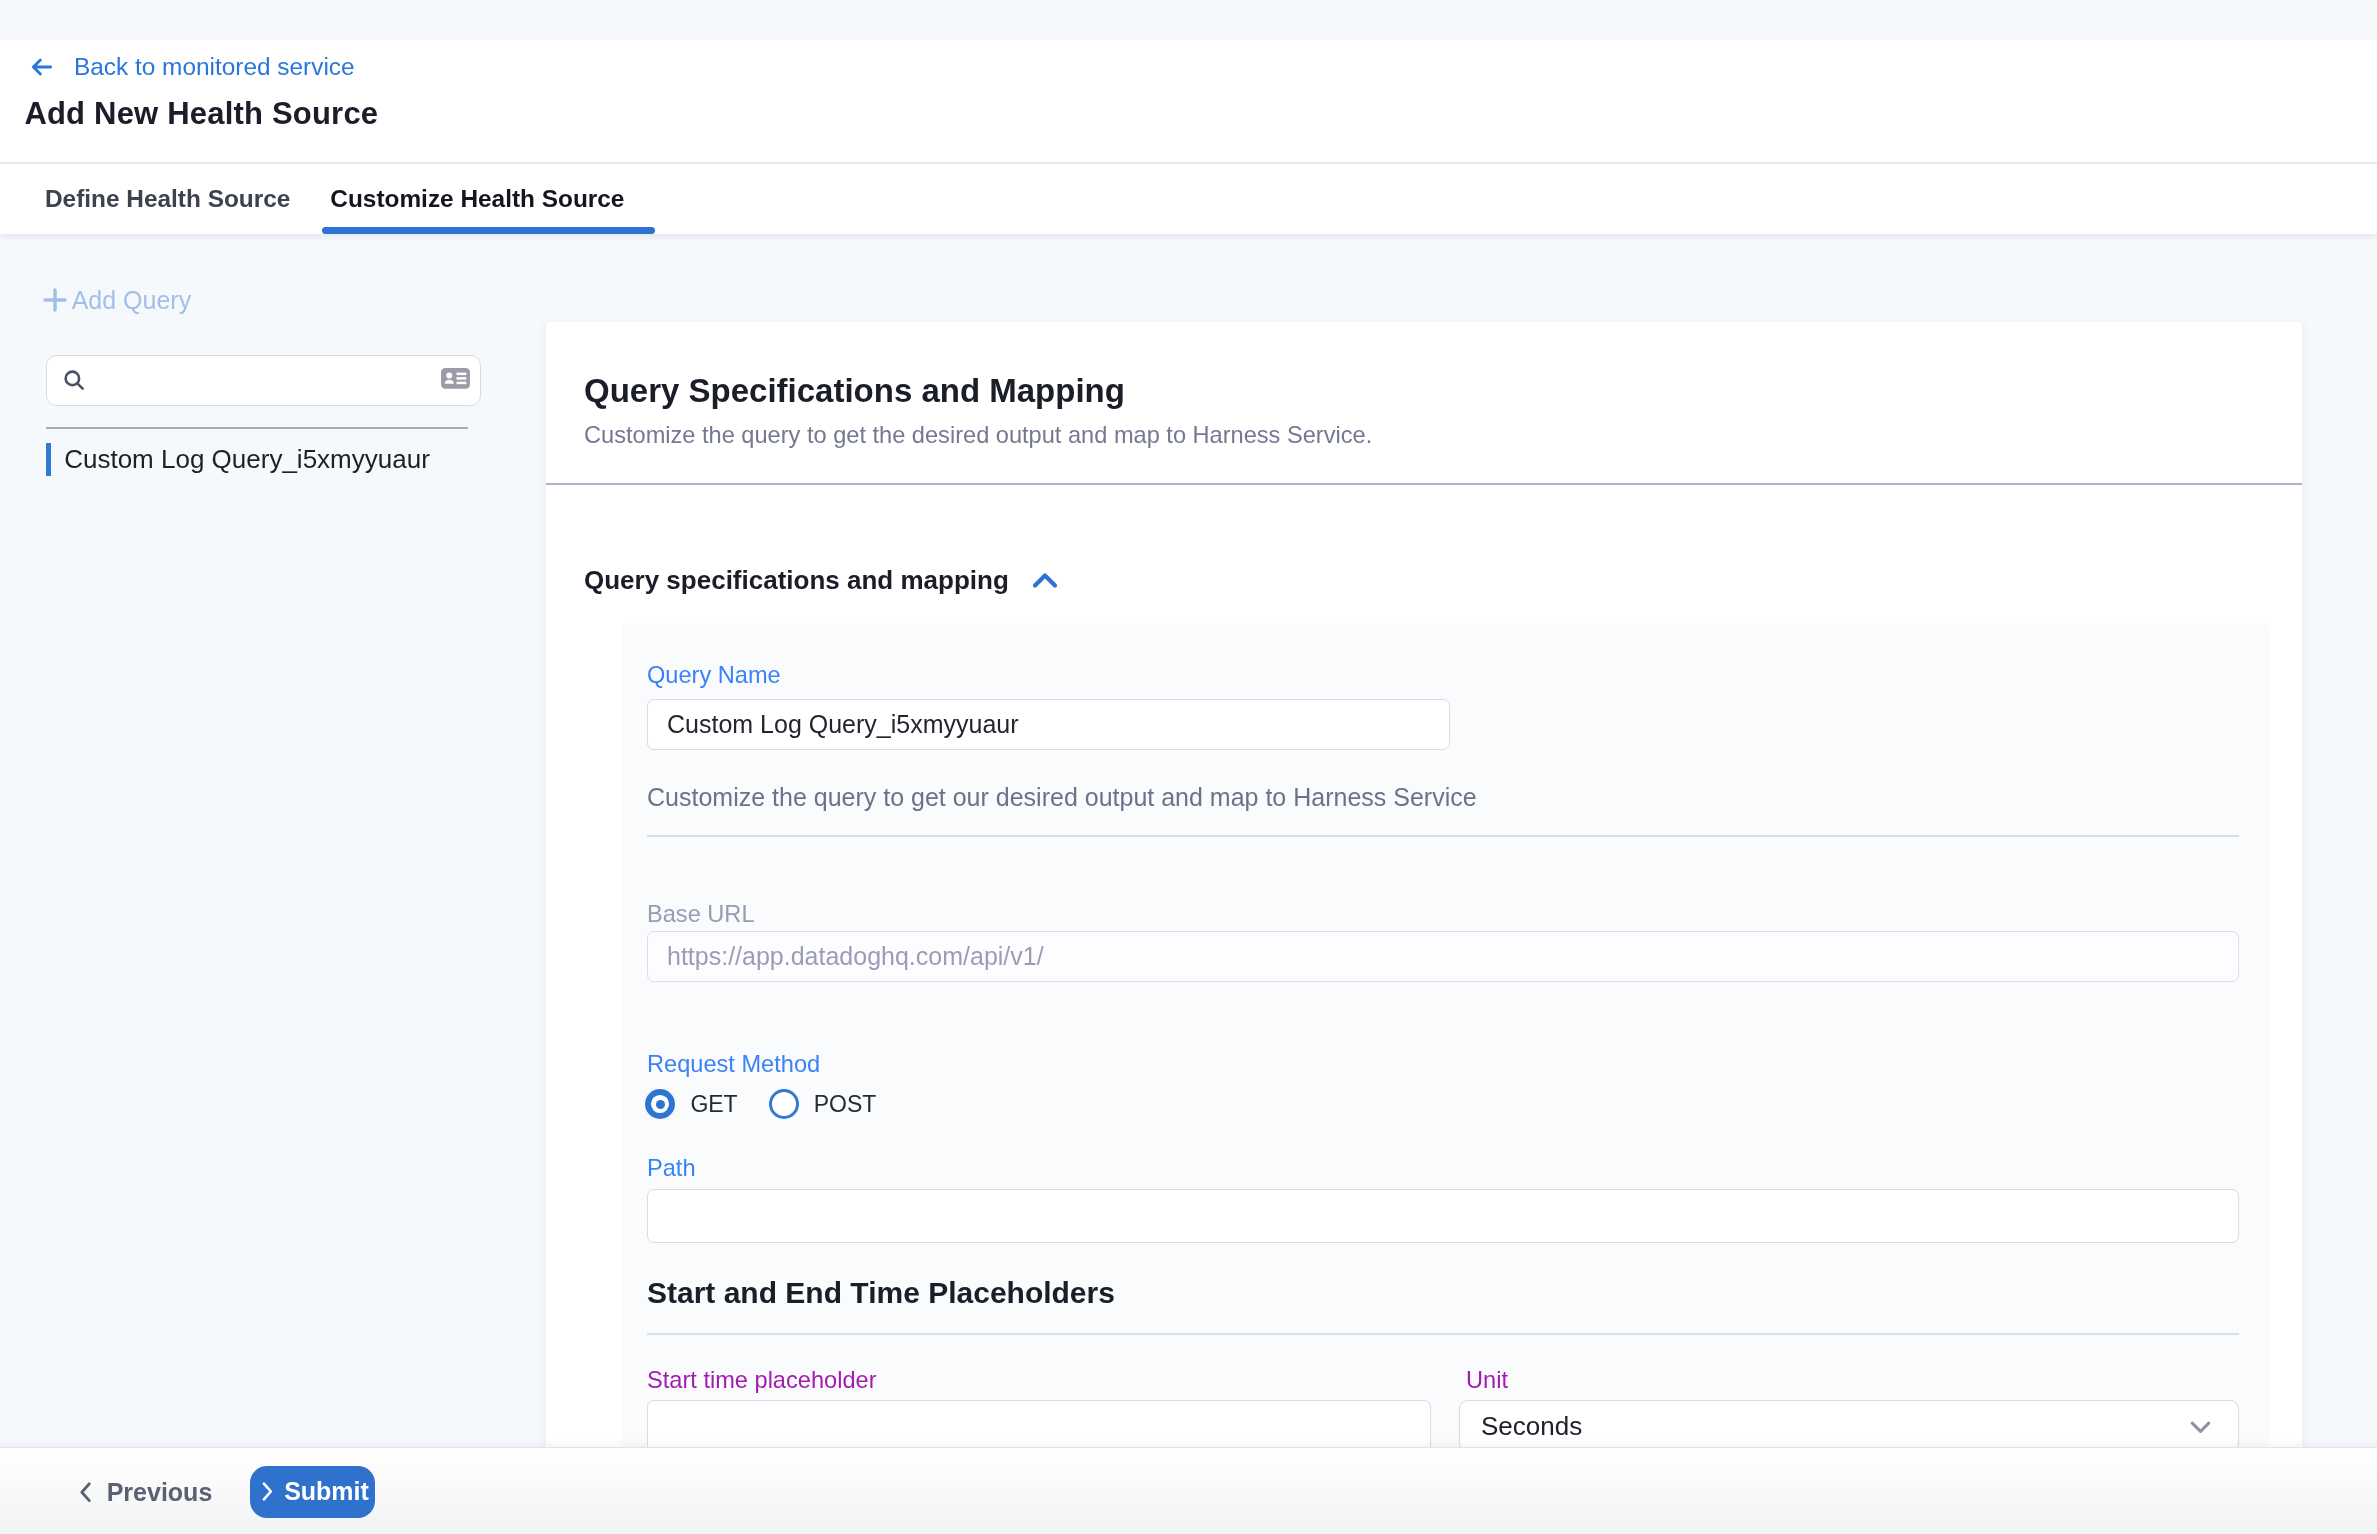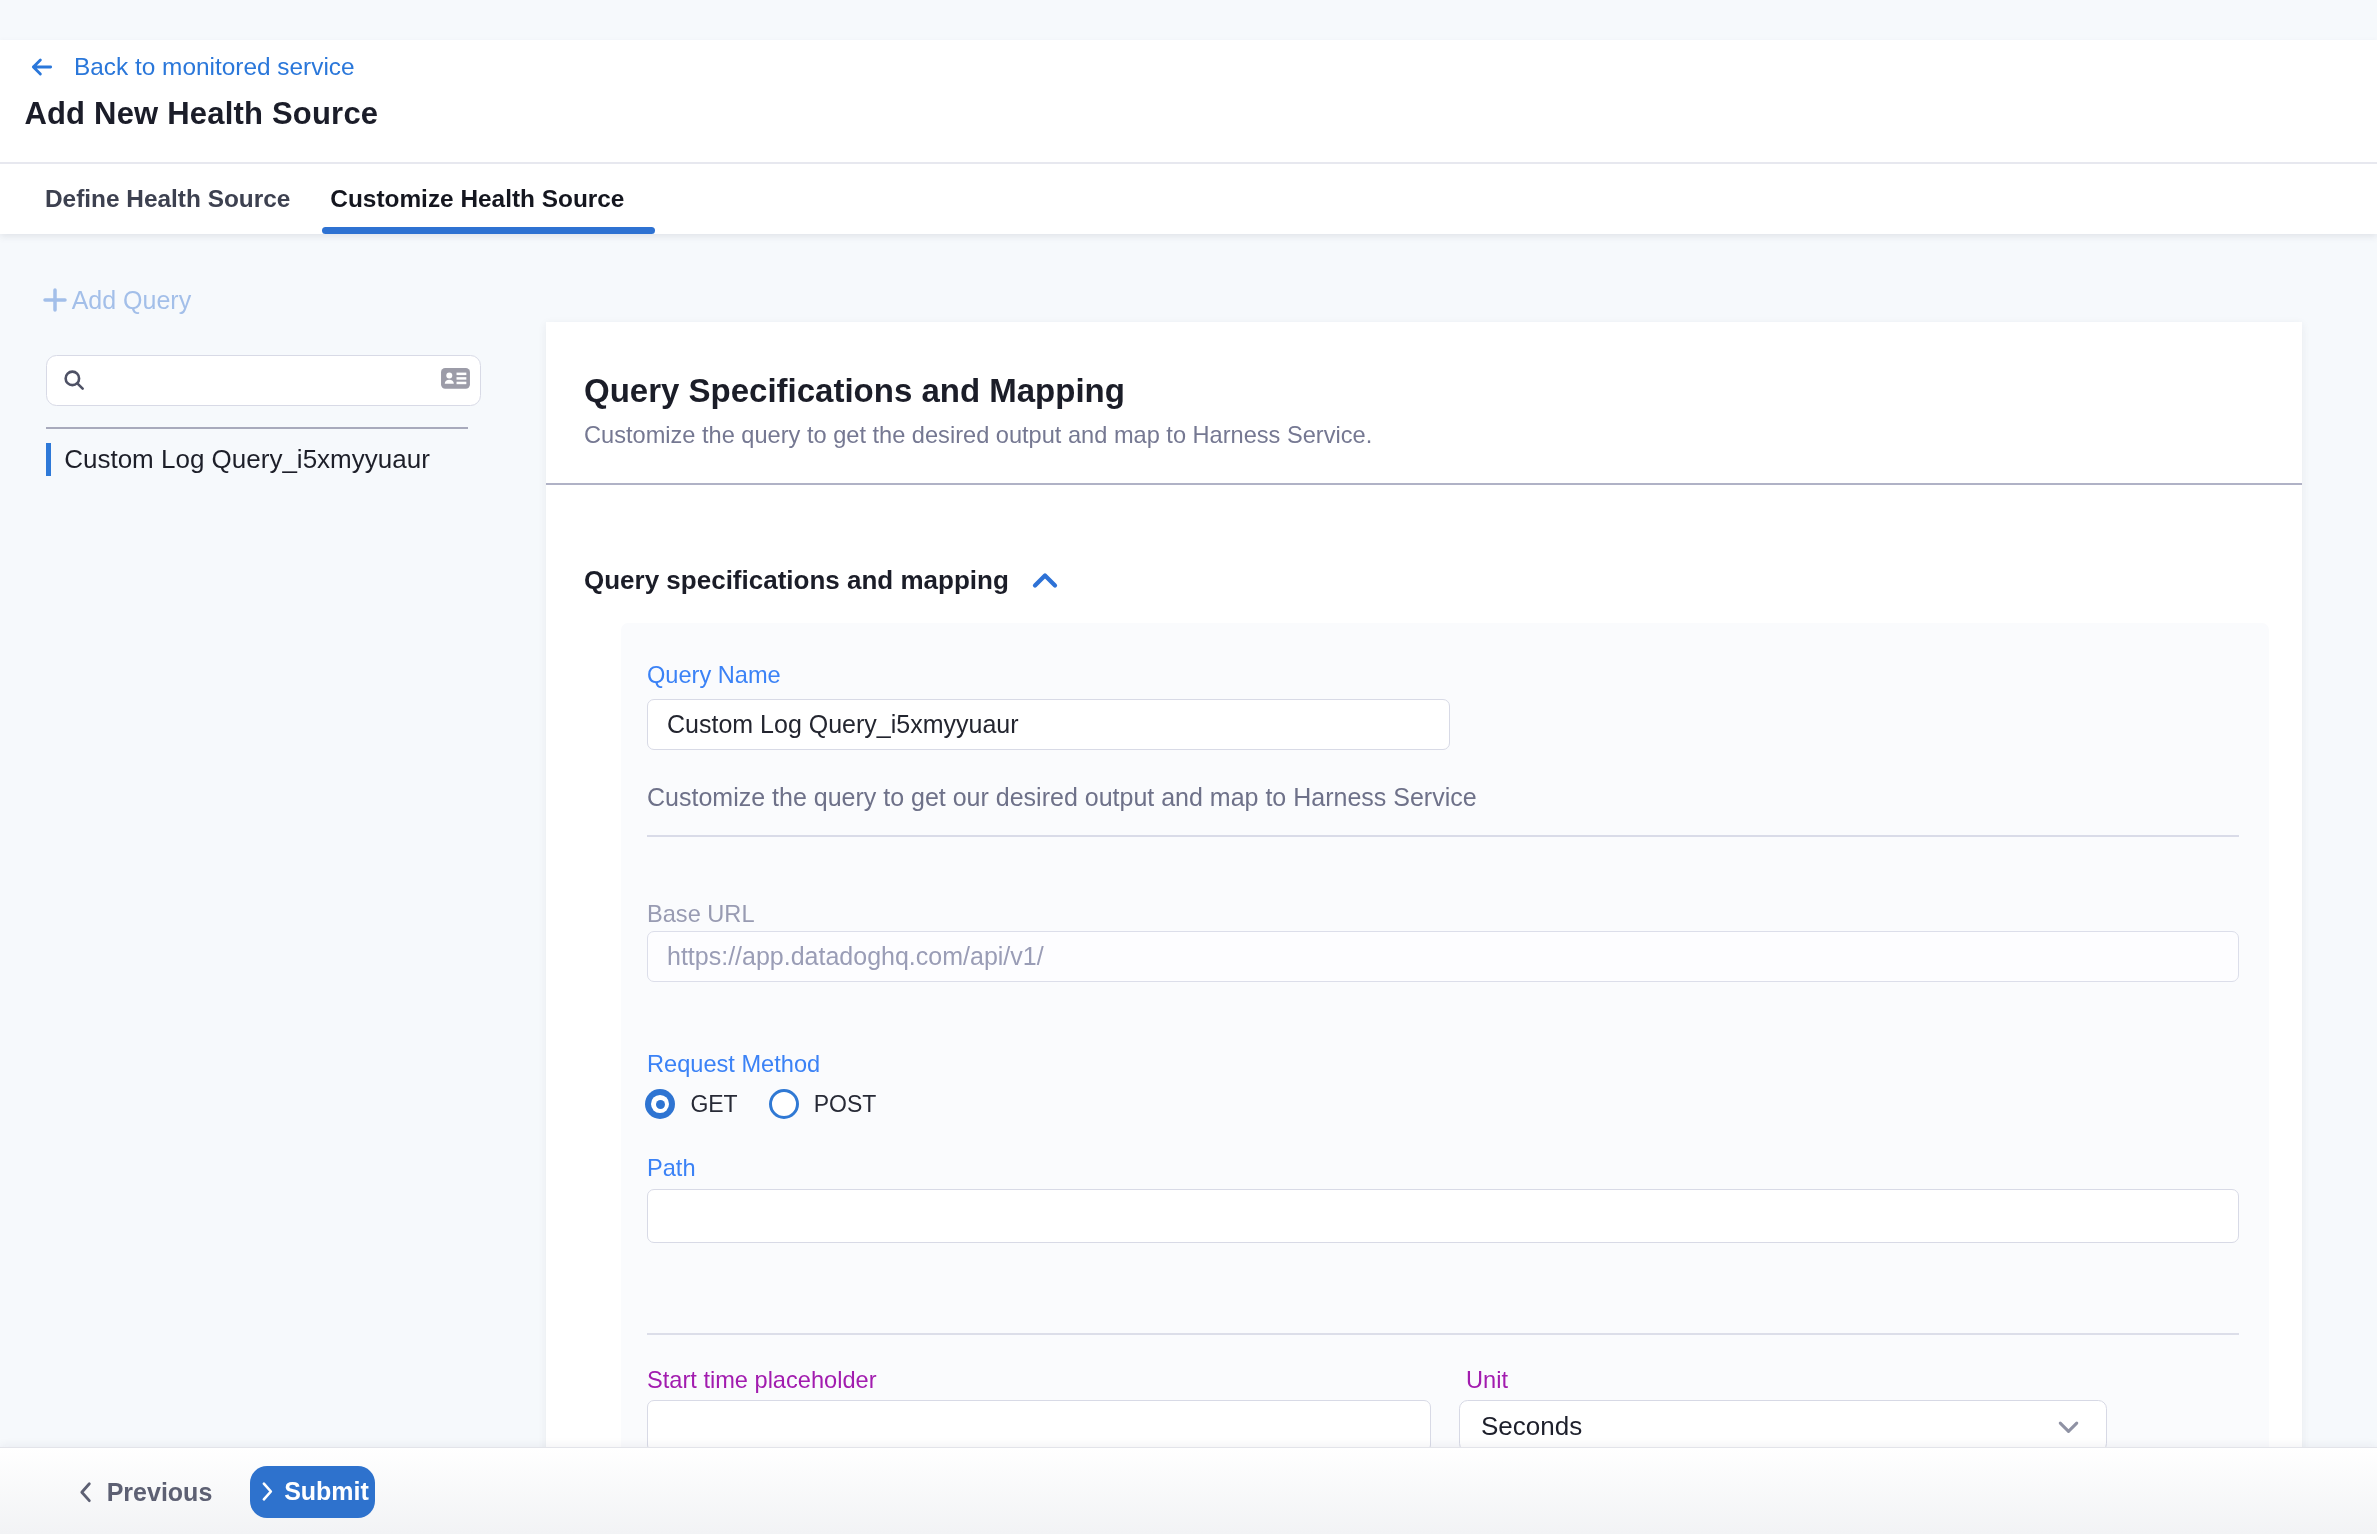--- a/index.html
+++ b/index.html
@@ -115,21 +115,21 @@
   .path-input { top:566px; width:1592px; height:54px; }
 
   .sub-heading { position:absolute; left:26px; top:653px; font-size:30px; font-weight:700; color:#1b1d28; }
   .card-div2   { position:absolute; left:26px; top:710px; width:1592px; height:1.7px; background:#dcdee9; }
 
   .start-label { top:744px; }
   .unit-label  { top:744px; left:845px; }
   .start-input { top:777px; width:784px; height:52px; }
 
   .select {
-    position:absolute; left:838px; top:777px; width:648px; height:52px;
+    position:absolute; left:838px; top:777px; width:780px; height:52px;
     border:1.7px solid #d7d9e5; border-radius:8.7px; background:#fff;
     display:flex; align-items:center; padding:12px 21px; cursor:pointer;
   }
   .select .select-value { font-size:26px; color:#1d1f2b; flex:1; }
   .select .chev { width:33px; height:33px; color:#8f92a4; }
 
   
   .footer {
     position:absolute; left:0; bottom:0; width:2377px; height:87px;
     background:linear-gradient(#ffffff, #f2f3f5);
@@ -244,20 +244,21 @@
         </span>
         <span class="radio-opt">
           <span class="radio unselected"></span>
           <span class="radio-label">POST</span>
         </span>
       </div>
 
       <div class="fld-label path-label">Path</div>
       <input class="tb path-input" type="text" value="" style="">
 
+      <div class="sub-heading">Start and End Time Placeholders</div>
       <div class="card-div2"></div>
 
       <div class="fld-label mid start-label">Start time placeholder</div>
       <div class="fld-label mid unit-label">Unit</div>
 
       <input class="tb start-input" type="text" value="" style="">
 
       <div class="select">
         <span class="select-value">Seconds</span>
         <span class="chev">

